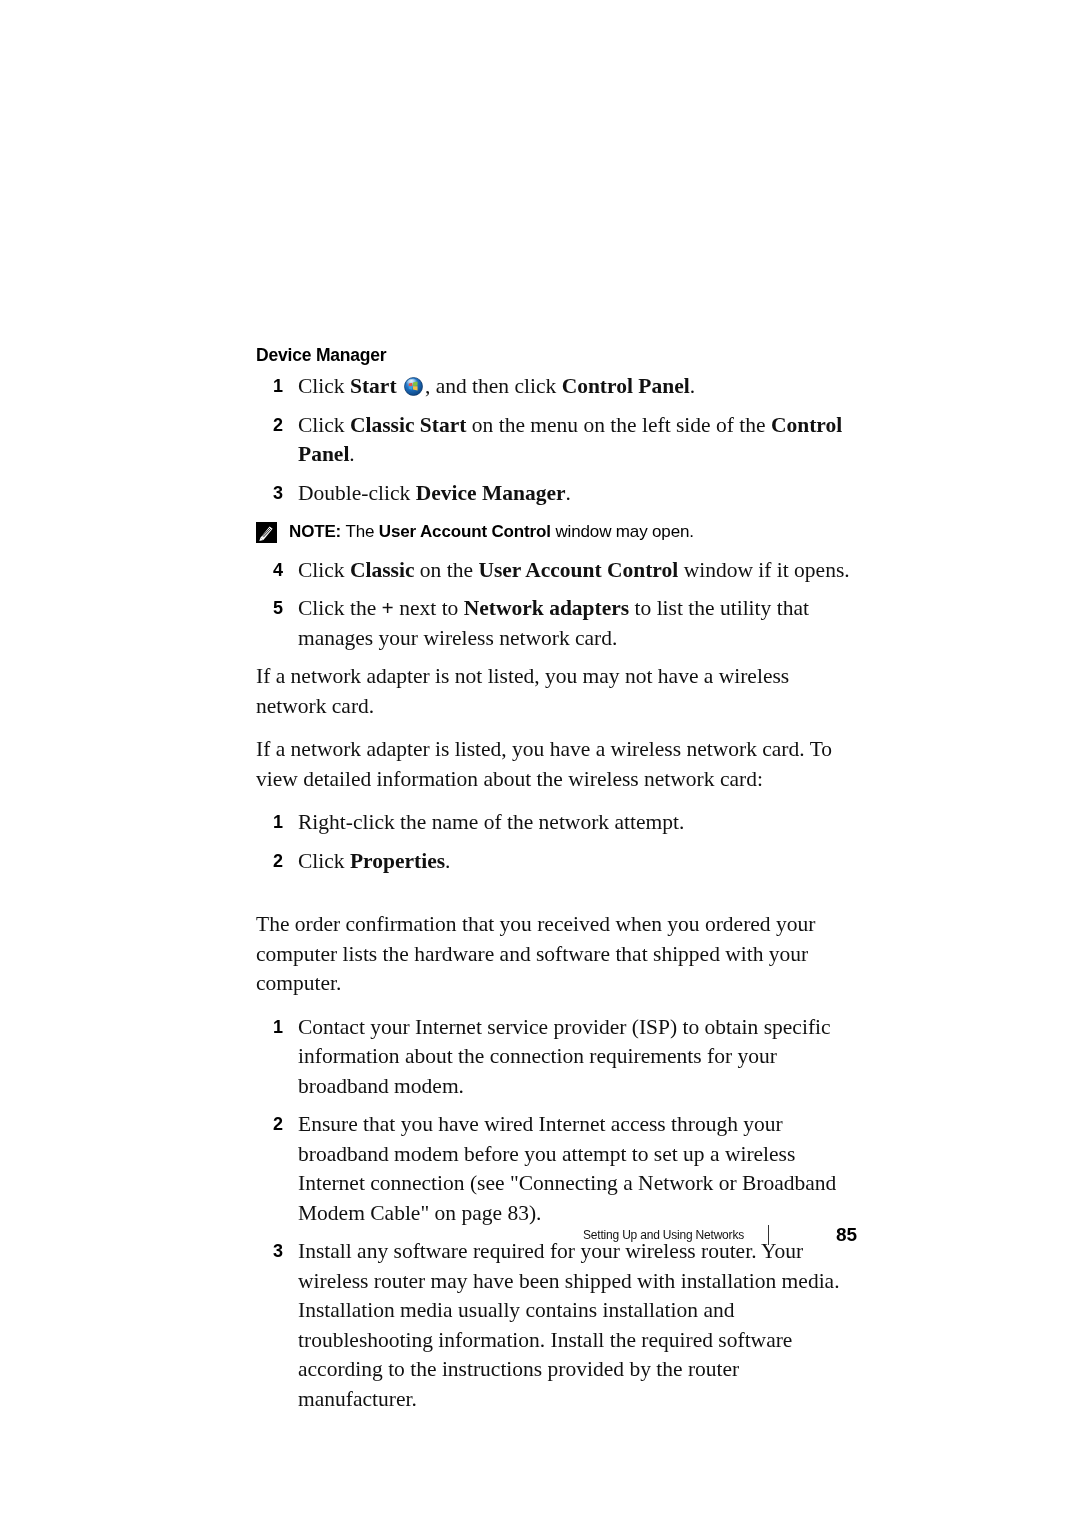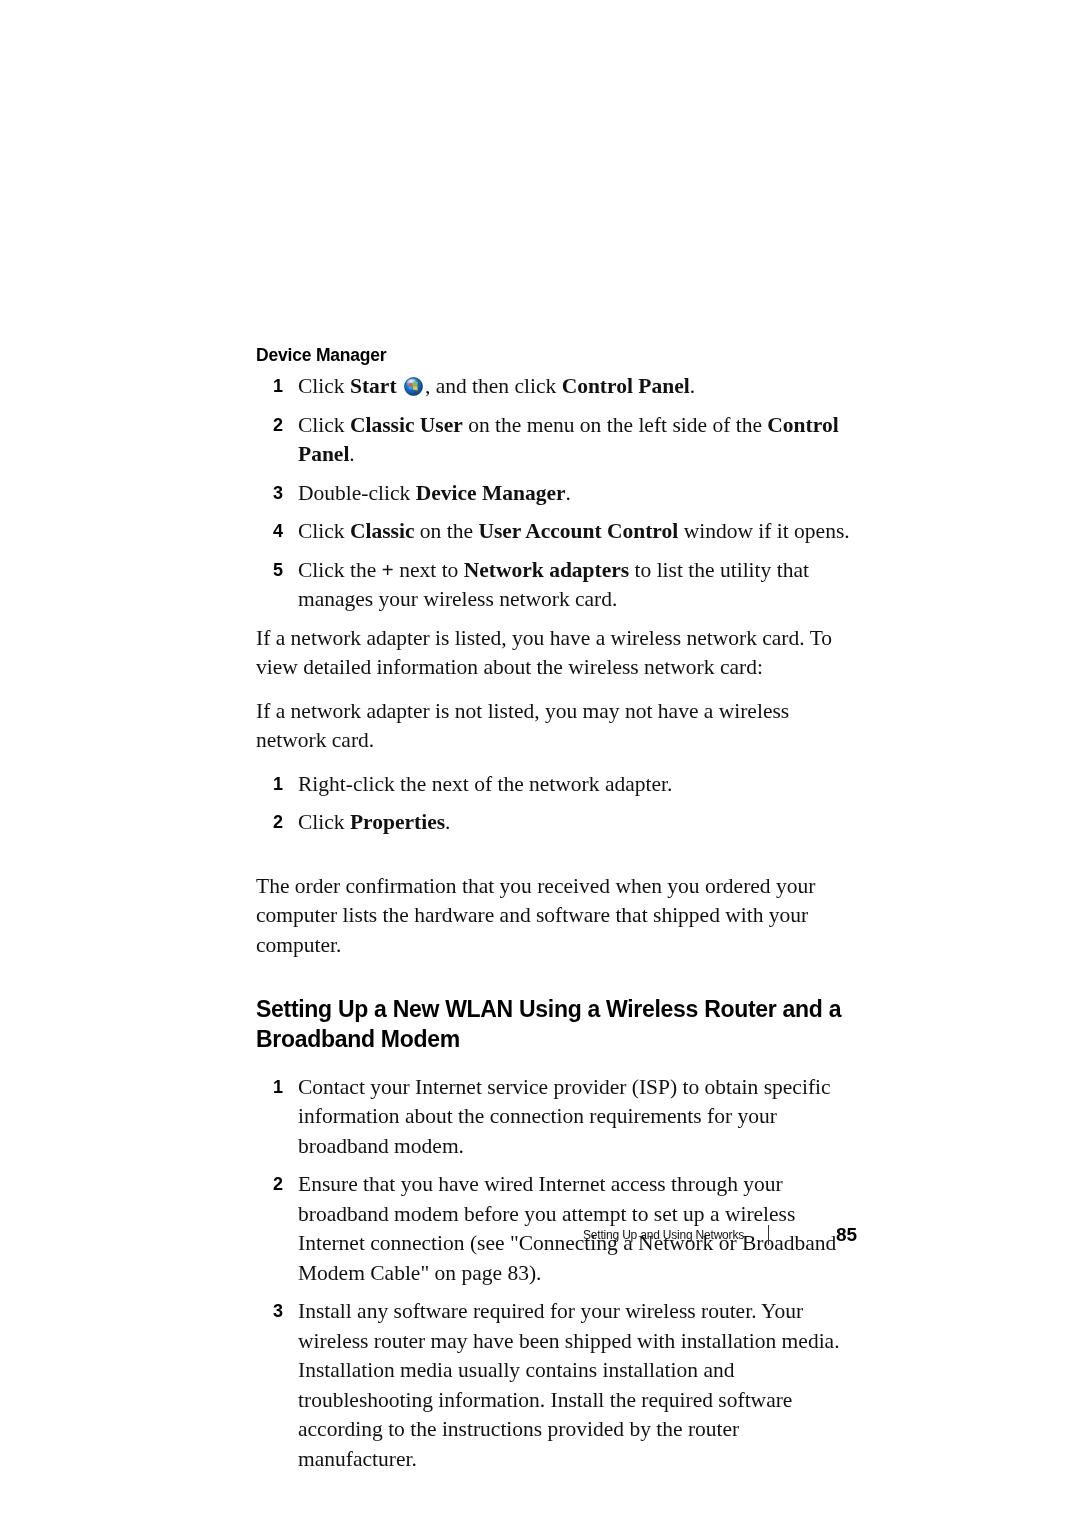--- a/index.html
+++ b/index.html
@@ -196,71 +196,82 @@
                     <path d="M0.6 3.0 L8.0 1.4 L8.0 8.3 L0.6 8.6 Z" fill="#e8504a"></path>
                     <path d="M9.4 1.2 L19.0 -0.8 L19.0 8.1 L9.4 8.3 Z" fill="#84c341"></path>
                     <path d="M0.6 9.5 L8.0 9.2 L8.0 16.2 L0.6 14.6 Z" fill="#3aa0e0"></path>
                     <path d="M9.4 9.1 L19.0 8.9 L19.0 18.0 L9.4 16.0 Z" fill="#f5c042"></path>
                   </g>
                 </svg></span><span>, and then click </span><b>Control Panel</b><span>.</span></span>
         </div>
 
         <div class="oitem">
           <span class="num">2</span>
-          <span class="otext"><span>Click </span><b>Classic User</b><span> on the menu on the left side of the </span><b>Control Panel</b><span>.</span></span>
+          <span class="otext"><span>Click </span><b>Classic Start</b><span> on the menu on the left side of the </span><b>Control Panel</b><span>.</span></span>
         </div>
 
         <div class="oitem">
           <span class="num">3</span>
           <span class="otext"><span>Double-click </span><b>Device Manager</b><span>.</span></span>
         </div>
 
       </div>
 
+      <div class="note-row">
+        <span class="note-icon">
+          <svg width="21" height="21" viewBox="0 0 21 21" aria-hidden="true">
+            <rect x="0" y="0" width="21" height="21" fill="#000000"></rect>
+            <path d="M4.4 15.8 L13.6 4.4 L16.6 6.7 L7.4 18.1 Z" fill="#ffffff"></path>
+            <path d="M4.4 15.8 L7.4 18.1 L3.3 18.9 Z" fill="#ffffff"></path>
+            <path d="M6.2 14.3 L14.0 6.0" stroke="#000000" stroke-width="0.8" fill="none"></path>
+            <path d="M7.3 15.2 L15.1 6.9" stroke="#000000" stroke-width="0.8" fill="none"></path>
+          </svg>
+        </span>
+        <span class="note-text">
+          <span class="note-label">NOTE:</span><span><span> The </span><b>User Account Control</b><span> window may open.</span></span>
+        </span>
+      </div>
 
       <div class="olist">
 
         <div class="oitem">
           <span class="num">4</span>
           <span class="otext"><span>Click </span><b>Classic</b><span> on the </span><b>User Account Control</b><span> window if it opens.</span></span>
         </div>
 
         <div class="oitem">
           <span class="num">5</span>
           <span class="otext"><span>Click the </span><b>+</b><span> next to </span><b>Network adapters</b><span> to list the utility that manages your wireless network card.</span></span>
         </div>
 
       </div>
 
+      <p class="para">If a network adapter is not listed, you may not have a wireless network card.</p>
       <p class="para">If a network adapter is listed, you have a wireless network card. To view detailed information about the wireless network card:</p>
-      <p class="para">If a network adapter is not listed, you may not have a wireless network card.</p>
 
       <div class="olist">
 
         <div class="oitem">
           <span class="num">1</span>
-          <span class="otext"><span>Right-click the next of the network adapter.</span></span>
+          <span class="otext"><span>Right-click the name of the network attempt.</span></span>
         </div>
 
         <div class="oitem">
           <span class="num">2</span>
           <span class="otext"><span>Click </span><b>Properties</b><span>.</span></span>
         </div>
 
       </div>
 
     </div>
 
     <div class="h3-block">
       <p class="para">The order confirmation that you received when you ordered your computer lists the hardware and software that shipped with your computer.</p>
     </div>
 
-    <div class="h2-block">
-      <h2 class="h2">Setting Up a New WLAN Using a Wireless Router and a Broadband Modem</h2>
-    </div>
 
     <div class="olist">
 
       <div class="oitem">
         <span class="num">1</span>
         <span class="otext"><span>Contact your Internet service provider (ISP) to obtain specific information about the connection requirements for your broadband modem.</span></span>
       </div>
 
       <div class="oitem">
         <span class="num">2</span>

